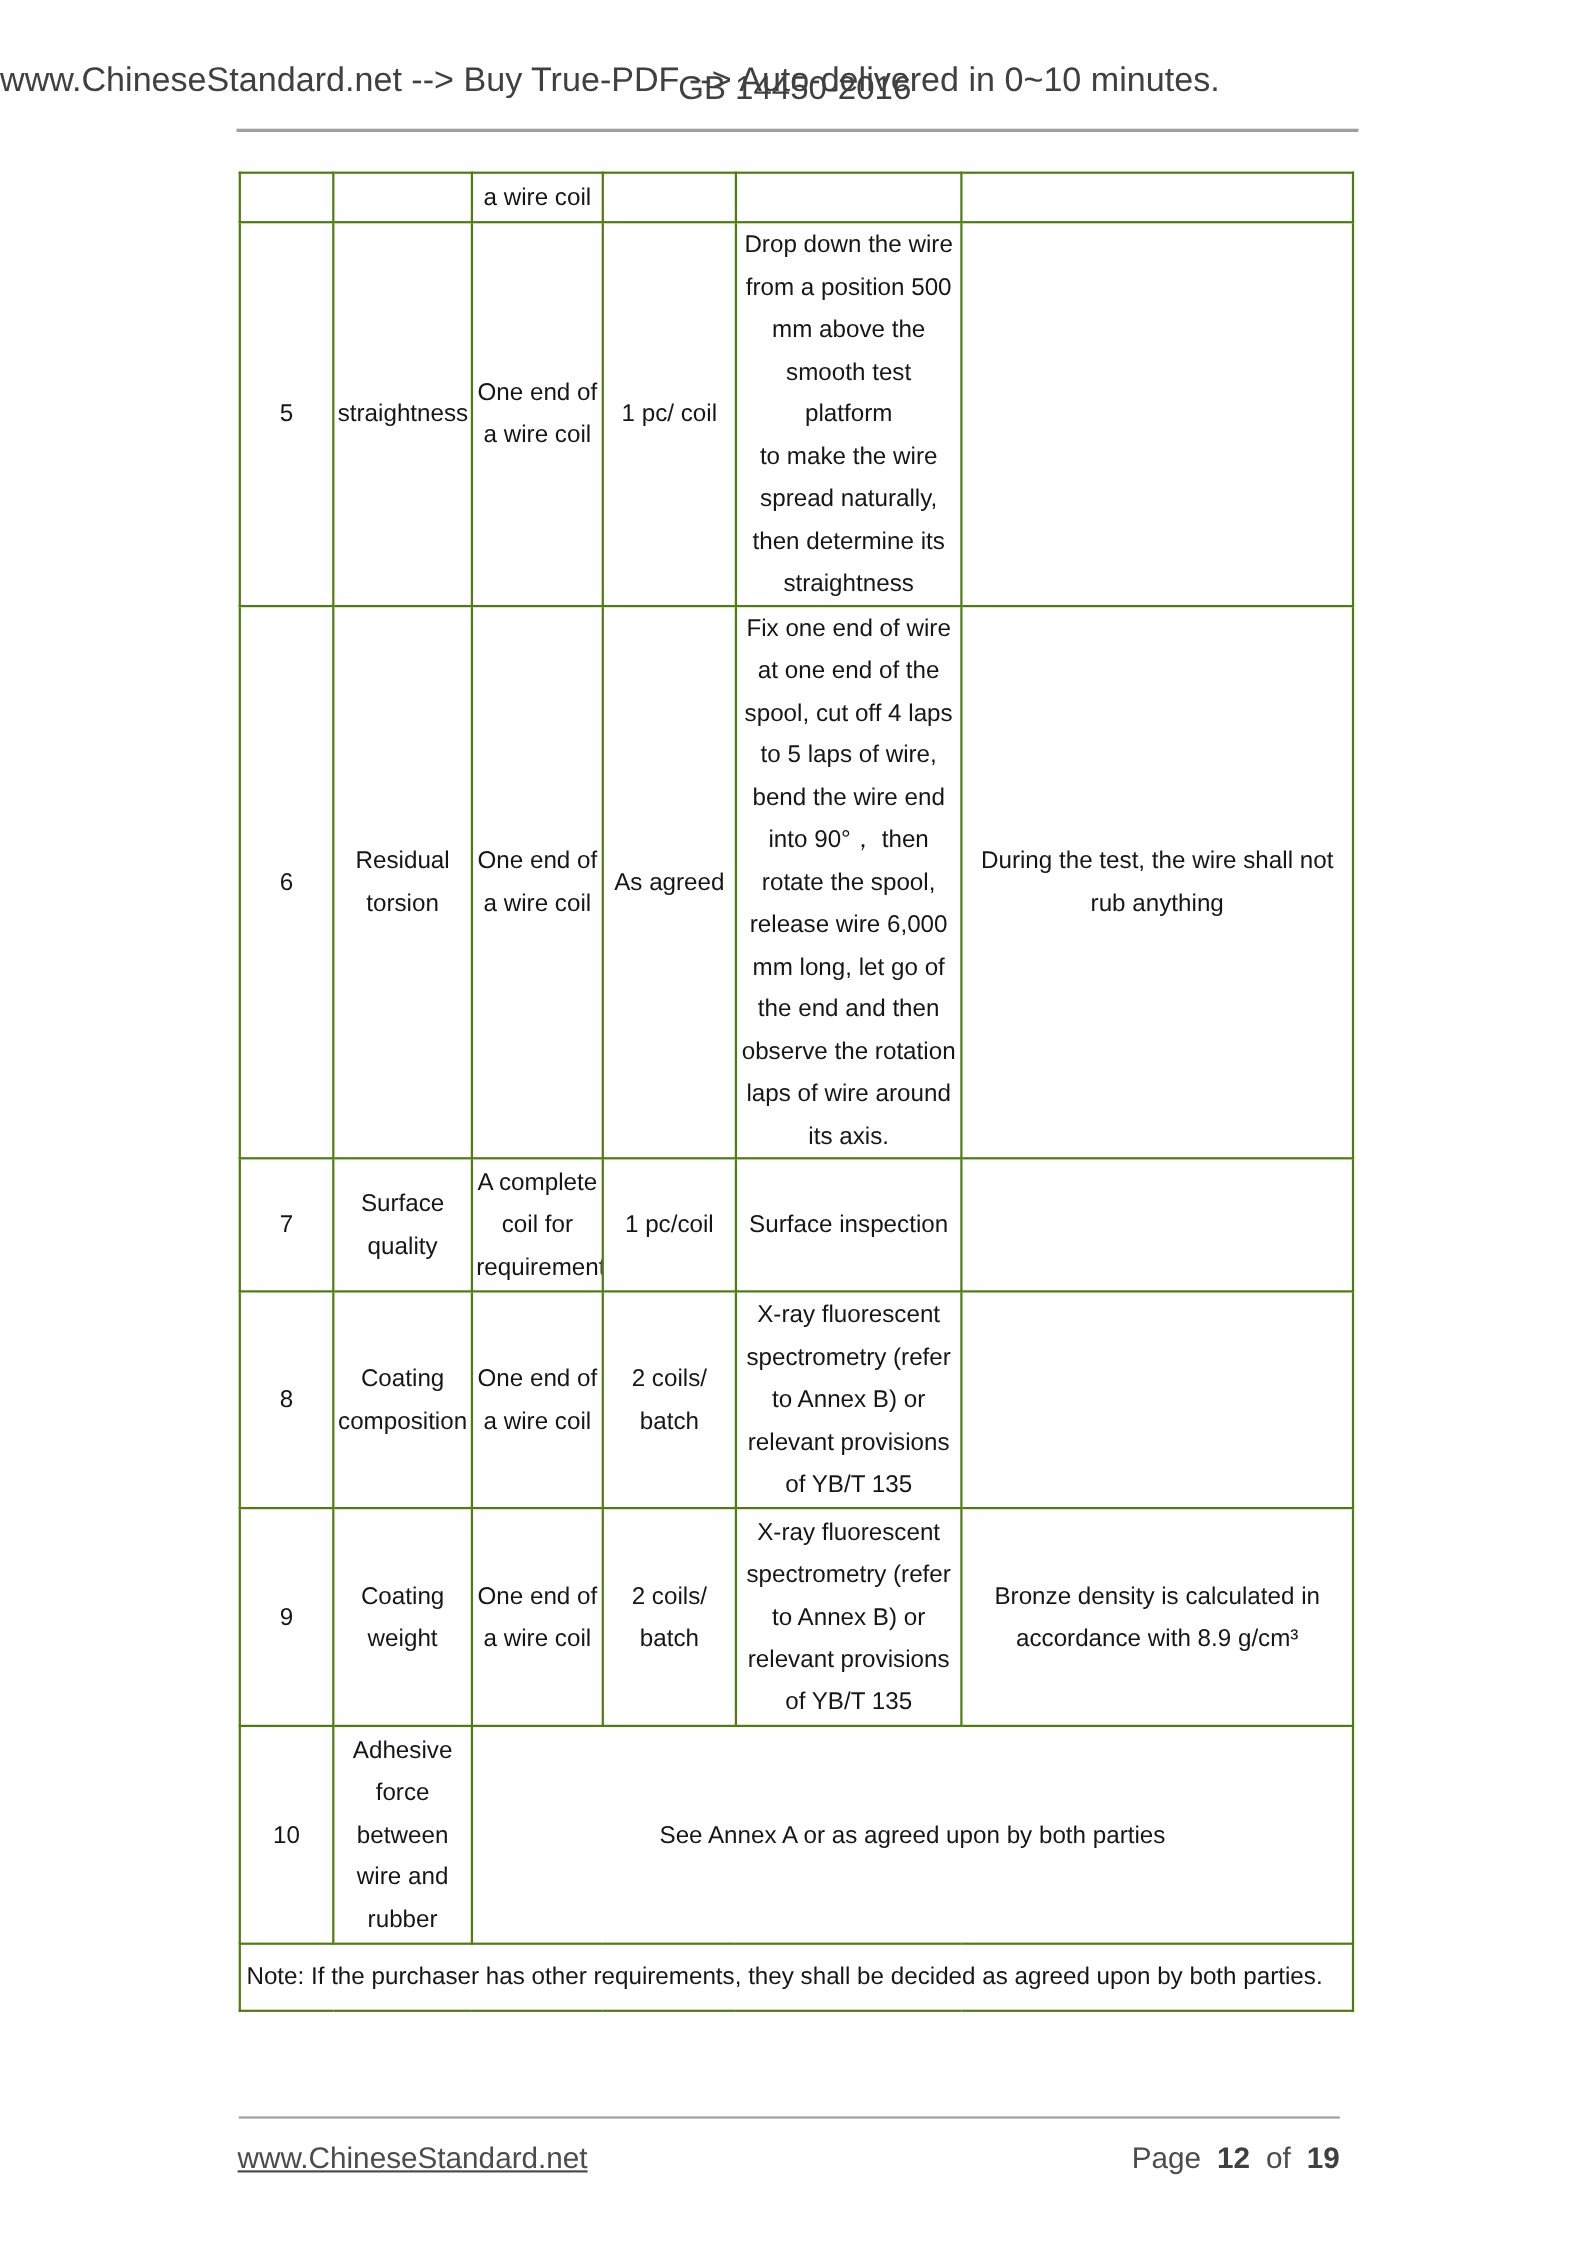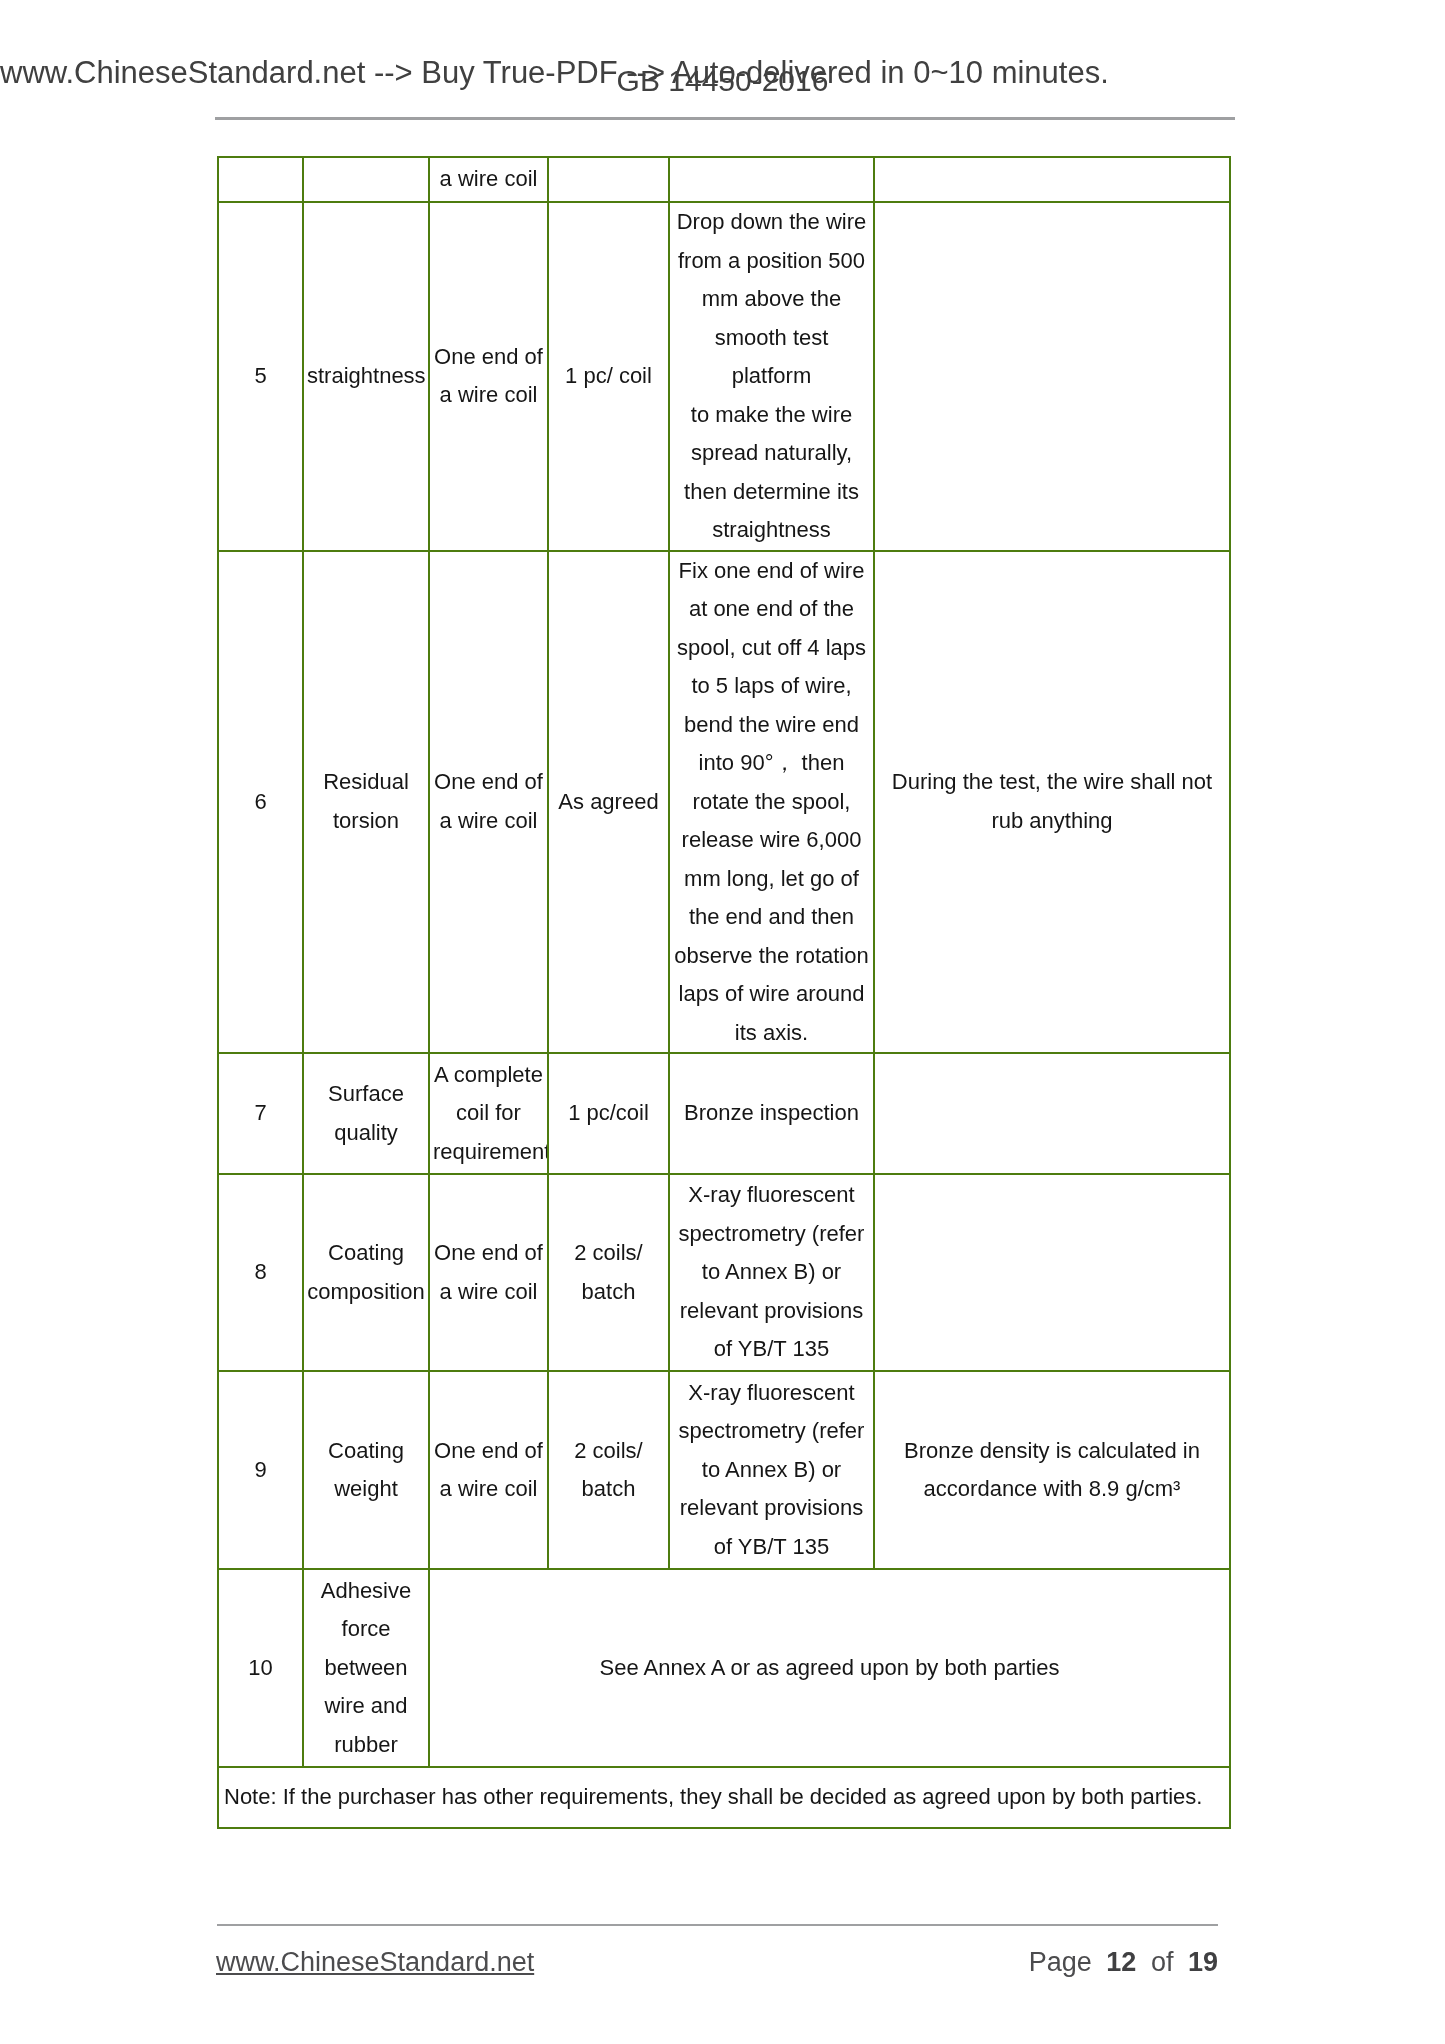--- a/index.html
+++ b/index.html
@@ -159,21 +159,21 @@
 rub anything</td>
       </tr>
       <tr class="r7">
         <td>7</td>
         <td>Surface
 quality</td>
         <td>A complete
 coil for
 requirements</td>
         <td>1 pc/coil</td>
-        <td>Bronze inspection</td>
+        <td>Surface inspection</td>
         <td></td>
       </tr>
       <tr class="r8">
         <td>8</td>
         <td>Coating
 composition</td>
         <td>One end of
 a wire coil</td>
         <td>2 coils/
 batch</td>

